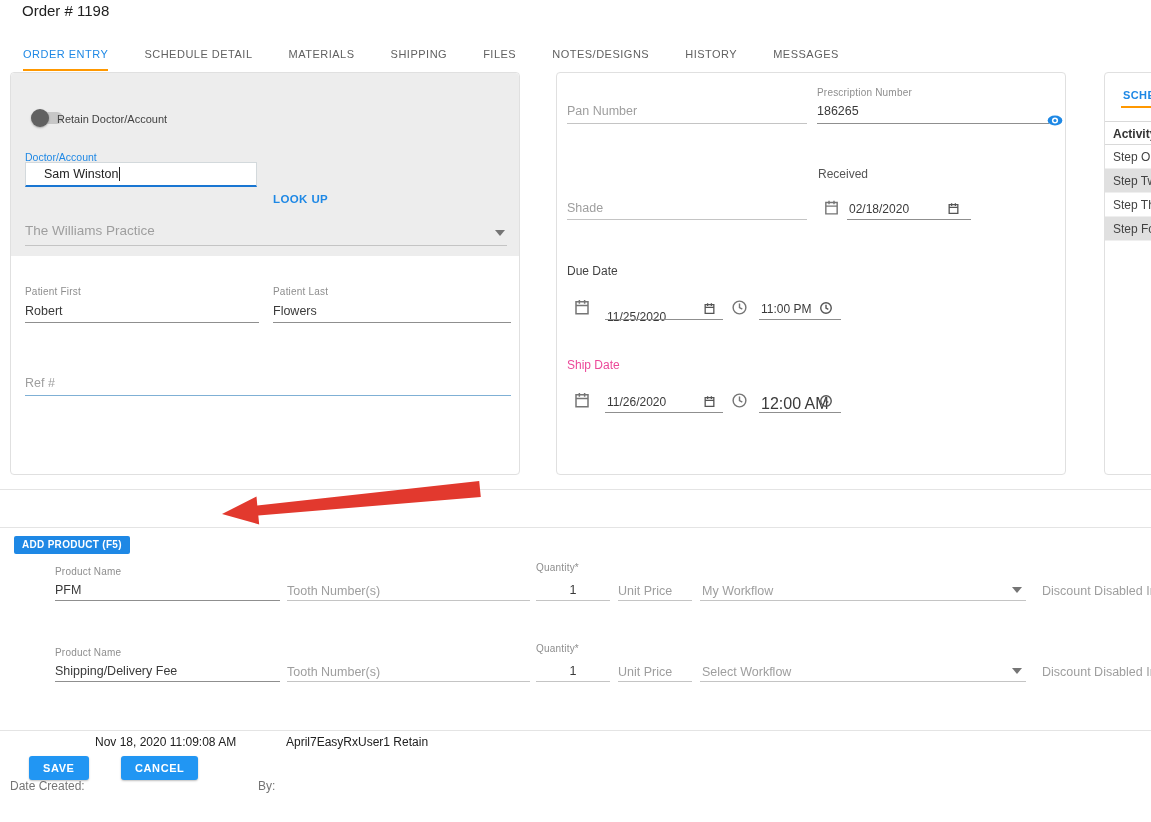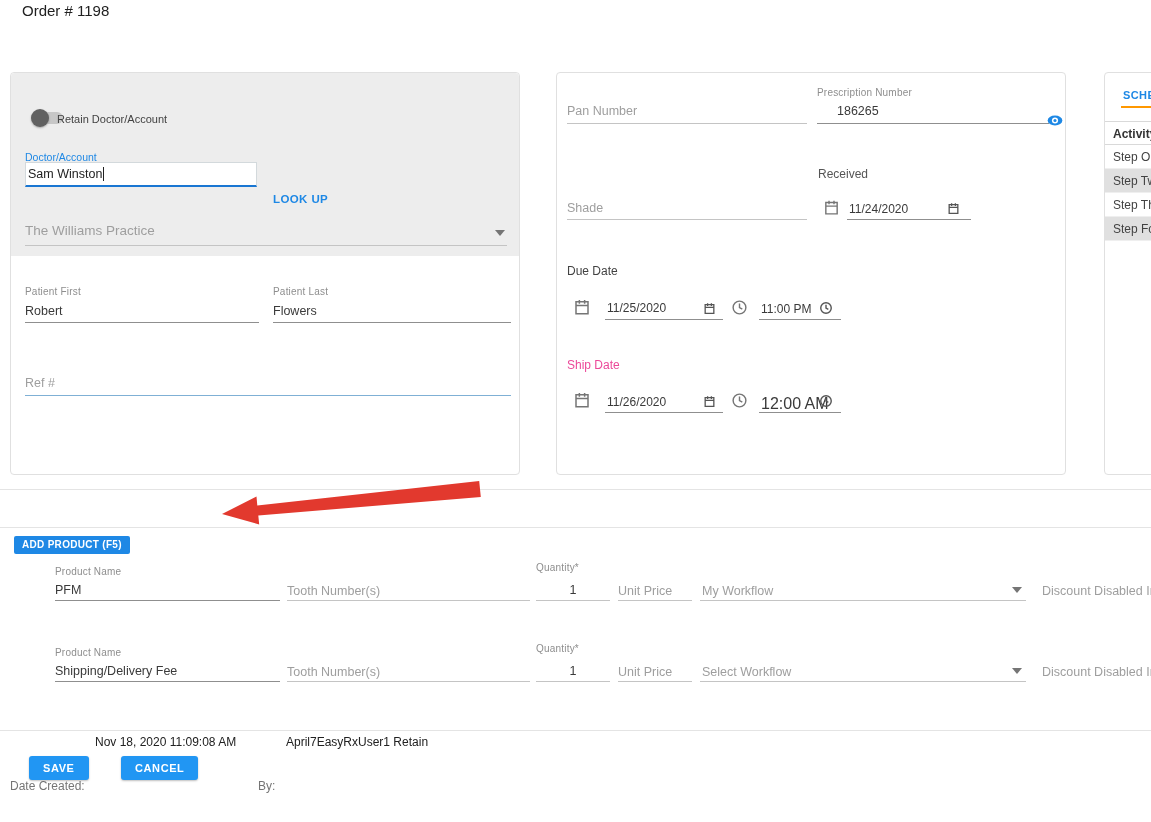--- a/index.html
+++ b/index.html
@@ -24,21 +24,21 @@
   .ph { position:absolute; font-size:12.5px; color:#9e9e9e; white-space:nowrap; }
   .label-md { position:absolute; font-size:12px; color:#555; white-space:nowrap; }
   .uline { position:absolute; height:1px; background:#8f8f8f; }
   .uline.light { background:#c4c4c4; }
   .uline.blue { background:#7fb0d5; }
 
   .blue-link { position:absolute; font-size:11.5px; font-weight:bold; letter-spacing:.4px; color:#1e88e5; cursor:pointer;margin-top:26px; }
   .blue-label { position:absolute; font-size:10.5px; color:#1e88e5; }
 
   .doctor-input { position:absolute; background:#fff; border:1px solid #d3d9dc; border-bottom:2px solid #1976d2; }
-  .doctor-input .txt { font-size:12.5px; color:#212121; line-height:23px; padding-left:2px; display:inline-block; }
+  .doctor-input .txt { font-size:12.5px; color:#212121; line-height:23px; padding-left:18px; display:inline-block; }
   .caret { display:inline-block; width:1px; height:14px; background:#212121; vertical-align:middle; margin-left:1px; }
 
   .toggle { position:absolute; width:38px; height:18px; cursor:pointer; }
   .toggle-track { position:absolute; left:2px; top:3px; width:30px; height:12px; border-radius:6px; background:#c7c7c7; }
   .toggle-knob { position:absolute; left:0; top:0; width:18px; height:18px; border-radius:50%; background:#616161; box-shadow:0 1px 2px rgba(0,0,0,.3); }
 
   .chev { position:absolute; width:0; height:0; border-left:5px solid transparent; border-right:5px solid transparent; border-top:6px solid #757575; cursor:pointer; }
 
   .icon { position:absolute; }
   .hline { position:absolute; left:0; width:1151px; height:1px; background:#e4e4e4; }
@@ -67,20 +67,30 @@
   .footer-label { position:absolute; font-size:12px; color:#757575;margin-top:44px; }
   .footer-value { position:absolute; font-size:12px; color:#212121; }
 </style>
 </head>
 <body>
 
 <div class="page">
 
   <div class="page-title">Order # 1198</div>
 
+  <div class="tabbar">
+    <div class="tab active">ORDER ENTRY</div>
+    <div class="tab">SCHEDULE DETAIL</div>
+    <div class="tab">MATERIALS</div>
+    <div class="tab">SHIPPING</div>
+    <div class="tab">FILES</div>
+    <div class="tab">NOTES/DESIGNS</div>
+    <div class="tab">HISTORY</div>
+    <div class="tab">MESSAGES</div>
+  </div>
 
   <div class="card" style="left:10px; top:72px; width:510px; height:403px;">
     <div class="gray-panel"></div>
 
     <div class="toggle" style="left:20px; top:36px;">
       <div class="toggle-track"></div>
       <div class="toggle-knob"></div>
     </div>
     <div class="abs" style="left:46px; top:40px; font-size:11px; color:#424242;">Retain Doctor/Account</div>
 
@@ -107,46 +117,46 @@
     <div class="ph" style="left:14px; top:303px;">Ref #</div>
     <div class="uline blue" style="left:14px; top:322px; width:486px;"></div>
   </div>
 
   <div class="card" style="left:556px; top:72px; width:510px; height:403px;">
 
     <div class="ph" style="left:10px; top:31px;">Pan Number</div>
     <div class="uline light" style="left:10px; top:50px; width:240px;"></div>
 
     <div class="tiny-label" style="left:260px; top:14px;">Prescription Number</div>
-    <div class="value" style="left:260px; top:31px;margin-left:20px;">186265</div>
+    <div class="value" style="left:260px; top:31px;">186265</div>
     <div class="uline" style="left:260px; top:50px; width:232px;"></div>
     <svg class="icon" style="left:490px; top:42px;" width="16" height="11" viewBox="0 0 24 16">
       <ellipse cx="12" cy="8" rx="11" ry="7.5" fill="#1e88e5"></ellipse>
       <circle cx="12" cy="8" r="4.6" fill="#ffffff"></circle>
       <circle cx="12" cy="8" r="2.3" fill="#1e88e5"></circle>
     </svg>
 
     <div class="ph" style="left:10px; top:128px;">Shade</div>
     <div class="uline light" style="left:10px; top:146px; width:240px;"></div>
 
     <div class="label-md" style="left:261px; top:94px;">Received</div>
     <svg class="icon" style="left:266px; top:126px;" width="17" height="17" viewBox="0 0 24 24">
       <path d="M4 5h16v16H4z M4 10h16 M8.5 2.5v5 M15.5 2.5v5" fill="none" stroke="#757575" stroke-width="2"></path>
     </svg>
-    <div class="value" style="left:292px; top:129px; font-size:12px;">11/24/2020</div>
+    <div class="value" style="left:292px; top:129px; font-size:12px;">02/18/2020</div>
     <svg class="icon" style="left:390px; top:129px;" width="13" height="13" viewBox="0 0 24 24">
       <path d="M4 5h16v16H4z M4 10h16 M8.5 2.5v5 M15.5 2.5v5" fill="none" stroke="#555" stroke-width="2.4"></path>
     </svg>
     <div class="uline" style="left:290px; top:146px; width:124px;"></div>
 
     <div class="label-md" style="left:10px; top:191px; color:#424242;">Due Date</div>
     <svg class="icon" style="left:16px; top:225px;" width="18" height="18" viewBox="0 0 24 24">
       <path d="M4 5h16v16H4z M4 10h16 M8.5 2.5v5 M15.5 2.5v5" fill="none" stroke="#757575" stroke-width="2"></path>
     </svg>
-    <div class="value" style="left:50px; top:228px; font-size:12px;">11/25/2020</div>
+    <div class="value" style="left:50px; top:237px; font-size:12px;">11/25/2020</div>
     <svg class="icon" style="left:146px; top:229px;" width="13" height="13" viewBox="0 0 24 24">
       <path d="M4 5h16v16H4z M4 10h16 M8.5 2.5v5 M15.5 2.5v5" fill="none" stroke="#555" stroke-width="2.4"></path>
     </svg>
     <div class="uline" style="left:48px; top:246px; width:118px;"></div>
     <svg class="icon" style="left:174px; top:226px;" width="17" height="17" viewBox="0 0 24 24">
       <circle cx="12" cy="12" r="9" fill="none" stroke="#757575" stroke-width="2"></circle>
       <path d="M12 6.5v5.5l4 2.3" fill="none" stroke="#757575" stroke-width="2"></path>
     </svg>
     <div class="value" style="left:204px; top:229px; font-size:12px;">11:00 PM</div>
     <svg class="icon" style="left:262px; top:228px;" width="14" height="14" viewBox="0 0 24 24">

